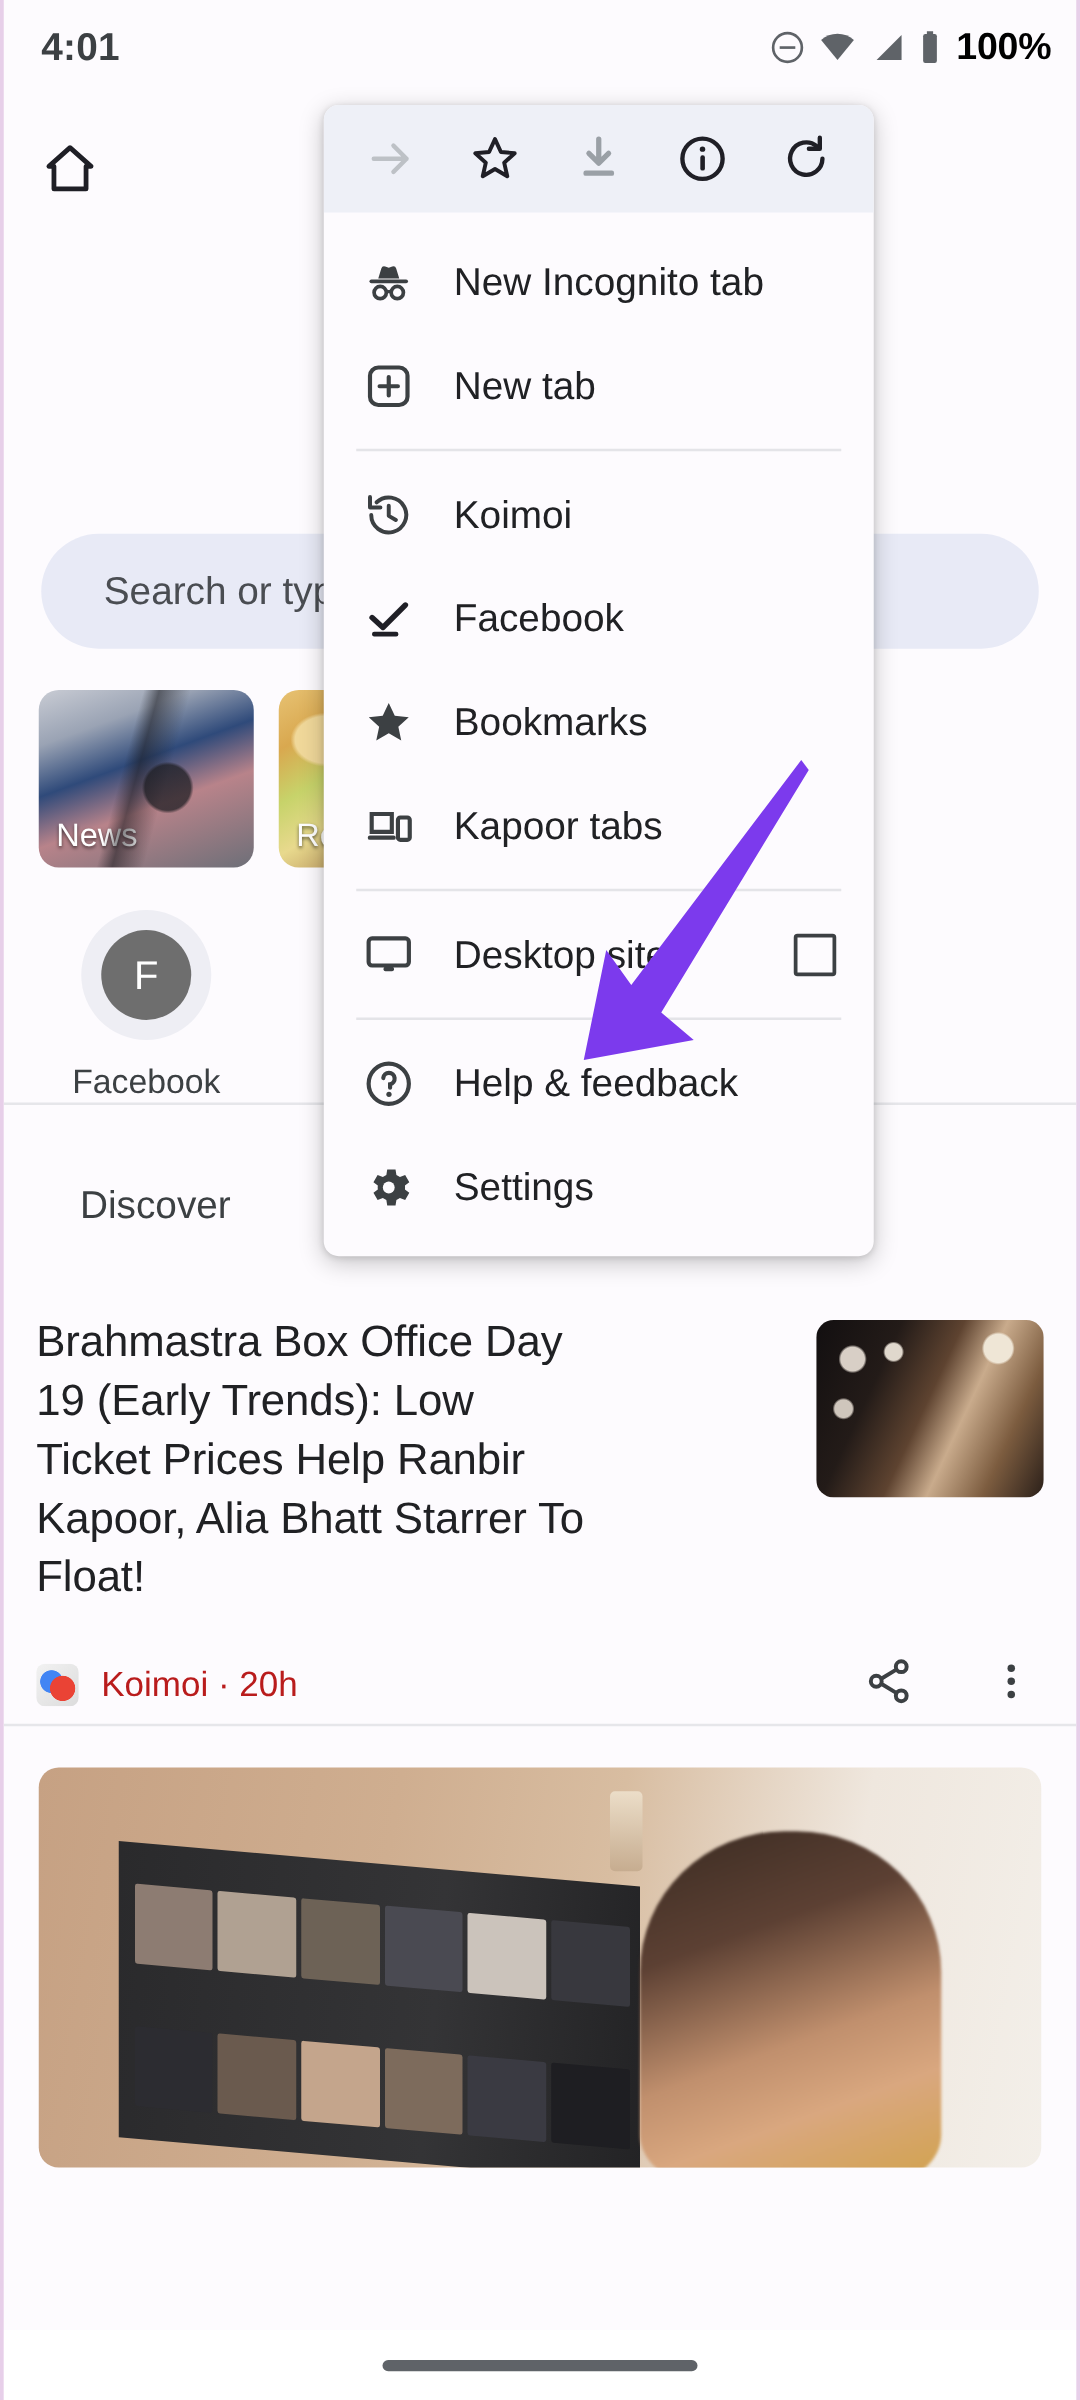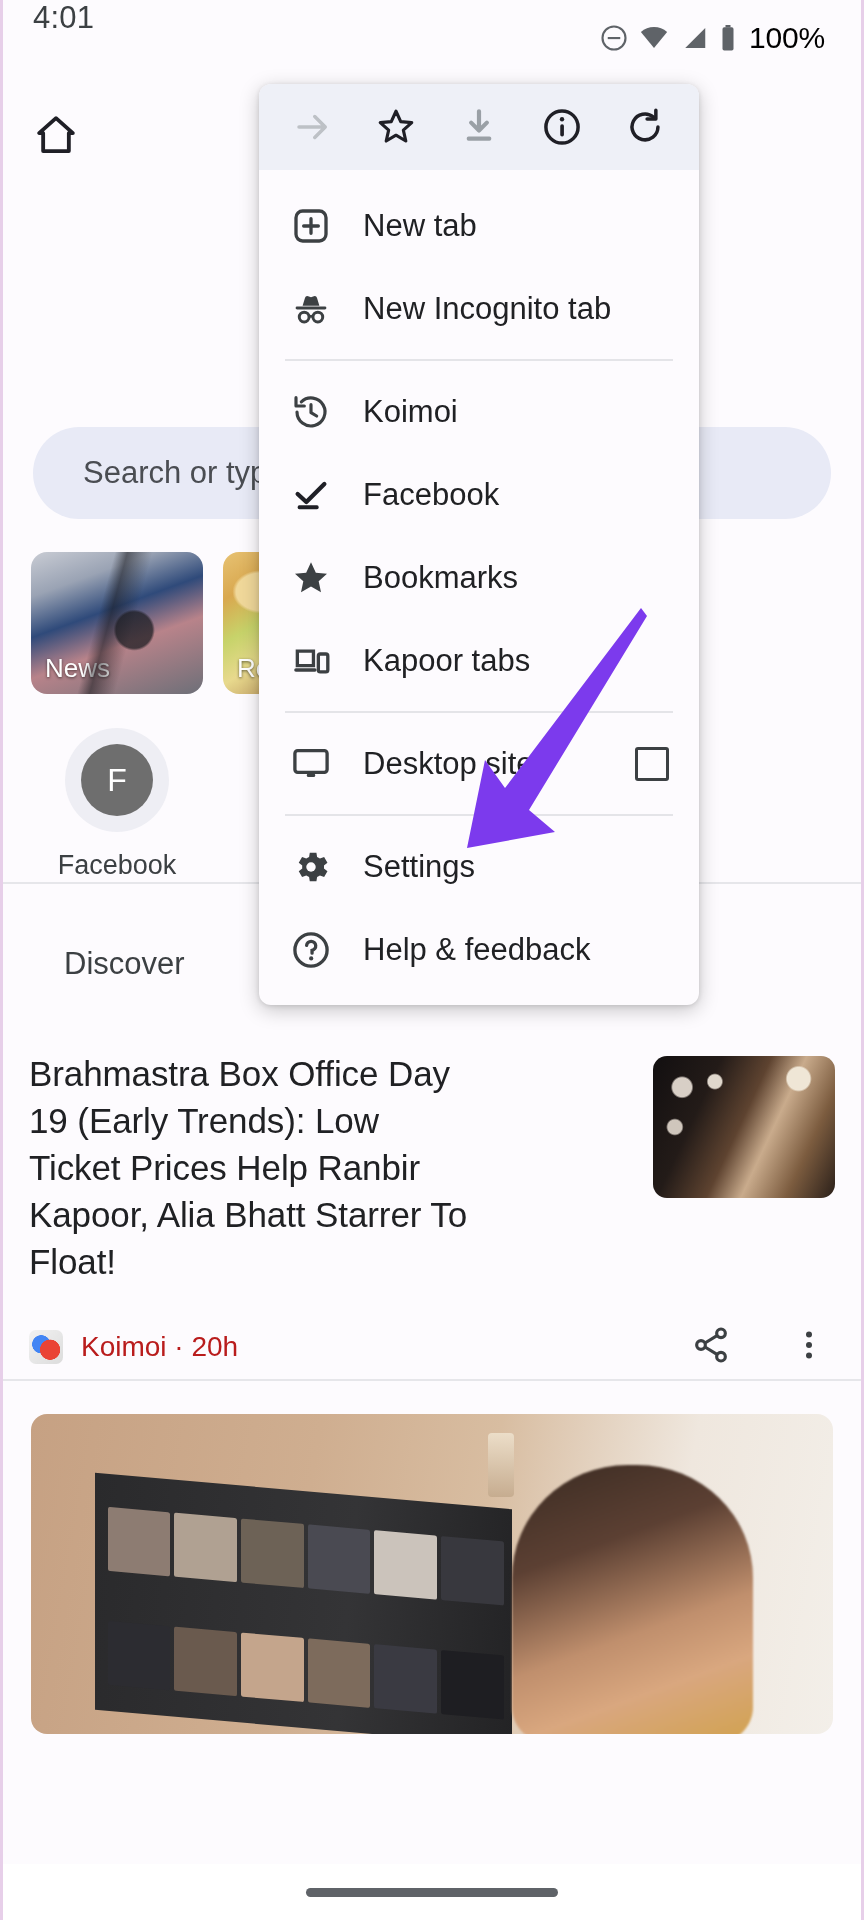--- a/index.html
+++ b/index.html
@@ -21,22 +21,24 @@
     border-right: 3px solid #e7cfe9;
     overflow: hidden;
   }
 
   
   .status-bar {
     position: absolute;
     top: 0; left: 0; right: 0;
     height: 76px;
     display: flex;
+    align-items: center;
     justify-content: space-between;
-    padding: 0 36px 0 30px;
+    padding: 0 20px 0 30px;
+    font-weight: bold;
   }
   .status-time {
     font-size: 31px;
     color: #3c4043;
     letter-spacing: 0.2px;
   }
   .status-icons {
     display: flex;
     align-items: center;
     gap: 9px;
@@ -506,41 +508,41 @@
             <path d="M19.4 12 a7.4 7.4 0 1 1 -2.6-5.7" fill="none" stroke="#1f1f26" stroke-width="2" stroke-linecap="round"></path>
             <path d="M18.2 2.4 L18.2 7.4 L13.2 7.4" fill="none" stroke="#1f1f26" stroke-width="2" stroke-linecap="round" stroke-linejoin="round"></path>
           </svg>
       </div>
     </div>
 
     <div class="menu-list">
 
       <div class="menu-item">
         <span class="mi-icon">
-          <svg width="40" height="40" viewBox="0 0 24 24">
-              <rect x="3" y="3" width="18" height="18" rx="4" fill="none" stroke="#3c4043" stroke-width="2"></rect>
-              <path d="M12 7.6 v8.8 M7.6 12 h8.8" stroke="#3c4043" stroke-width="2" stroke-linecap="round"></path>
-            </svg>
-        </span>
-        <span class="mi-label">New tab</span>
-      </div>
-
-      <div class="menu-item">
-        <span class="mi-icon">
           <svg width="42" height="42" viewBox="0 0 24 24">
             <path d="M7.2 10.2 L8.6 5.6 a1.4 1.4 0 0 1 1.8-.9 l1.6.6 1.6-.6 a1.4 1.4 0 0 1 1.8.9 l1.4 4.6 Z" fill="#3c4043"></path>
             <rect x="3.2" y="10.6" width="17.6" height="1.7" rx="0.85" fill="#3c4043"></rect>
             <circle cx="8.1" cy="16.6" r="2.8" fill="none" stroke="#3c4043" stroke-width="1.7"></circle>
             <circle cx="15.9" cy="16.6" r="2.8" fill="none" stroke="#3c4043" stroke-width="1.7"></circle>
             <path d="M10.9 16.2 h2.2" stroke="#3c4043" stroke-width="1.5"></path>
           </svg>
         </span>
         <span class="mi-label">New Incognito tab</span>
       </div>
 
+      <div class="menu-item">
+        <span class="mi-icon">
+          <svg width="40" height="40" viewBox="0 0 24 24">
+              <rect x="3" y="3" width="18" height="18" rx="4" fill="none" stroke="#3c4043" stroke-width="2"></rect>
+              <path d="M12 7.6 v8.8 M7.6 12 h8.8" stroke="#3c4043" stroke-width="2" stroke-linecap="round"></path>
+            </svg>
+        </span>
+        <span class="mi-label">New tab</span>
+      </div>
+
       <div class="menu-sep"></div>
 
       <div class="menu-item">
         <span class="mi-icon">
           <svg width="40" height="40" viewBox="0 0 24 24">
               <path d="M3.6 12 a8.4 8.4 0 1 0 2.6-6.1" fill="none" stroke="#3c4043" stroke-width="1.9" stroke-linecap="round"></path>
               <path d="M3 3.4 L3 8.4 L8 8.4" fill="none" stroke="#3c4043" stroke-width="1.9" stroke-linecap="round" stroke-linejoin="round"></path>
               <path d="M12 7.6 v4.8 l3.4 2" fill="none" stroke="#3c4043" stroke-width="1.9" stroke-linecap="round" stroke-linejoin="round"></path>
             </svg>
         </span>
@@ -588,36 +590,36 @@
         </span>
         <span class="mi-label">Desktop site</span>
         <span class="mi-checkbox"></span>
       </div>
 
       <div class="menu-sep"></div>
 
       <div class="menu-item">
         <span class="mi-icon">
           <svg width="42" height="42" viewBox="0 0 24 24">
-            <path d="M19.4 12.9 a7.9 7.9 0 0 0 0-1.8 l2-1.5 -1.9-3.3 -2.4.9 a7.7 7.7 0 0 0 -1.6-.9 l-.4-2.5 h-3.8 l-.4 2.5 a7.7 7.7 0 0 0 -1.6.9 l-2.4-.9 -1.9 3.3 2 1.5 a7.9 7.9 0 0 0 0 1.8 l-2 1.5 1.9 3.3 2.4-.9 a7.7 7.7 0 0 0 1.6.9 l.4 2.5 h3.8 l.4-2.5 a7.7 7.7 0 0 0 1.6-.9 l2.4.9 1.9-3.3 Z" fill="#3c4043"></path>
-            <circle cx="12" cy="12" r="2.7" fill="#fdfbfe"></circle>
-          </svg>
-        </span>
-        <span class="mi-label">Settings</span>
-      </div>
-
-      <div class="menu-item">
-        <span class="mi-icon">
-          <svg width="42" height="42" viewBox="0 0 24 24">
               <circle cx="12" cy="12" r="9.2" fill="none" stroke="#3c4043" stroke-width="1.9"></circle>
               <path d="M9.5 9.4 a2.6 2.6 0 1 1 3.1 2.8 v1.6" fill="none" stroke="#3c4043" stroke-width="1.9" stroke-linecap="round"></path>
               <circle cx="12.1" cy="16.8" r="1.2" fill="#3c4043"></circle>
             </svg>
         </span>
         <span class="mi-label">Help &amp; feedback</span>
+      </div>
+
+      <div class="menu-item">
+        <span class="mi-icon">
+          <svg width="42" height="42" viewBox="0 0 24 24">
+            <path d="M19.4 12.9 a7.9 7.9 0 0 0 0-1.8 l2-1.5 -1.9-3.3 -2.4.9 a7.7 7.7 0 0 0 -1.6-.9 l-.4-2.5 h-3.8 l-.4 2.5 a7.7 7.7 0 0 0 -1.6.9 l-2.4-.9 -1.9 3.3 2 1.5 a7.9 7.9 0 0 0 0 1.8 l-2 1.5 1.9 3.3 2.4-.9 a7.7 7.7 0 0 0 1.6.9 l.4 2.5 h3.8 l.4-2.5 a7.7 7.7 0 0 0 1.6-.9 l2.4.9 1.9-3.3 Z" fill="#3c4043"></path>
+            <circle cx="12" cy="12" r="2.7" fill="#fdfbfe"></circle>
+          </svg>
+        </span>
+        <span class="mi-label">Settings</span>
       </div>
 
     </div>
   </div>
 
   <svg class="arrow-anno" viewBox="0 0 230 260">
     <g fill="#7c3aed">
       <path d="M214 16 L208 8 L72 188 L52 160 L34 248 L122 232 L96 210 Z"></path>
     </g>
   </svg>

